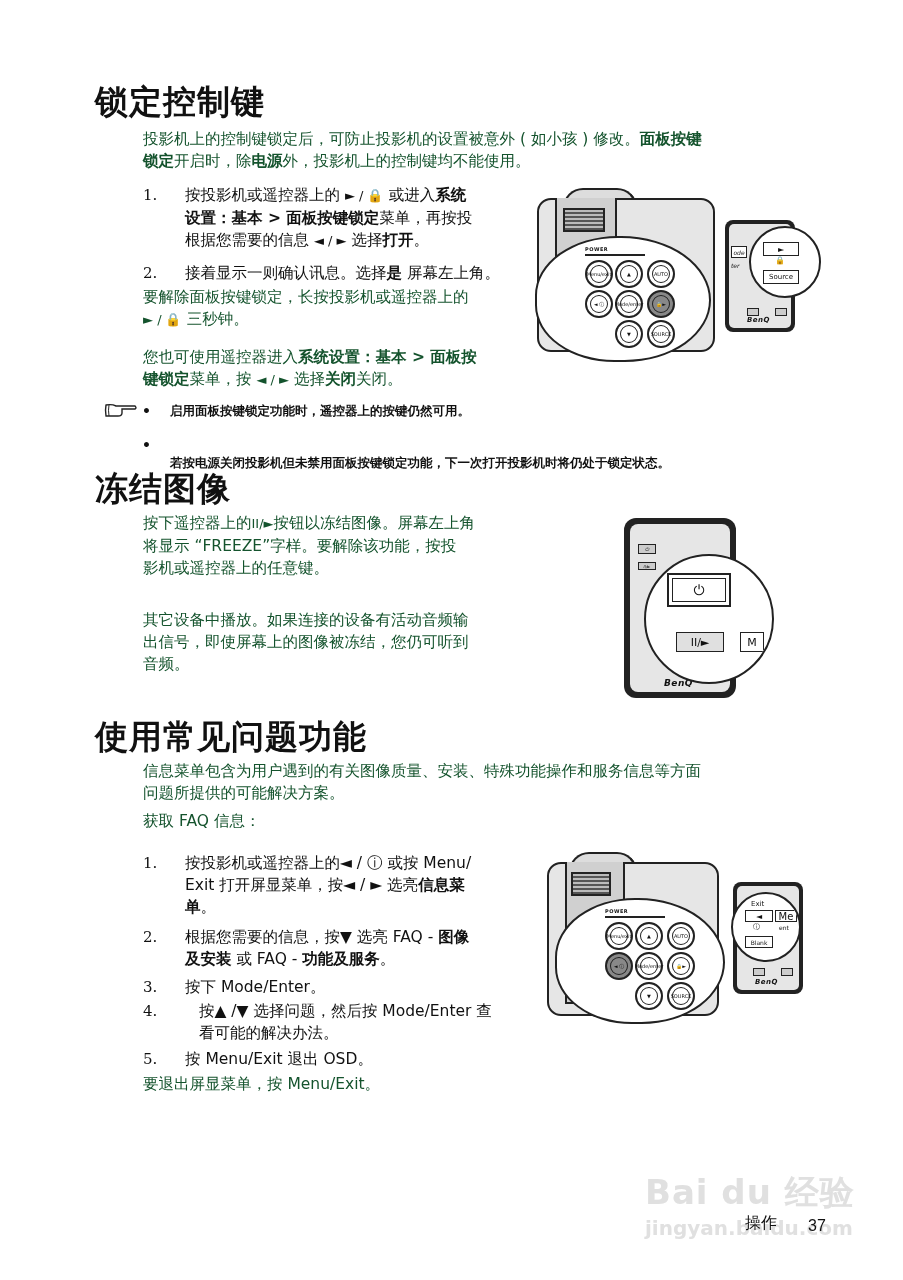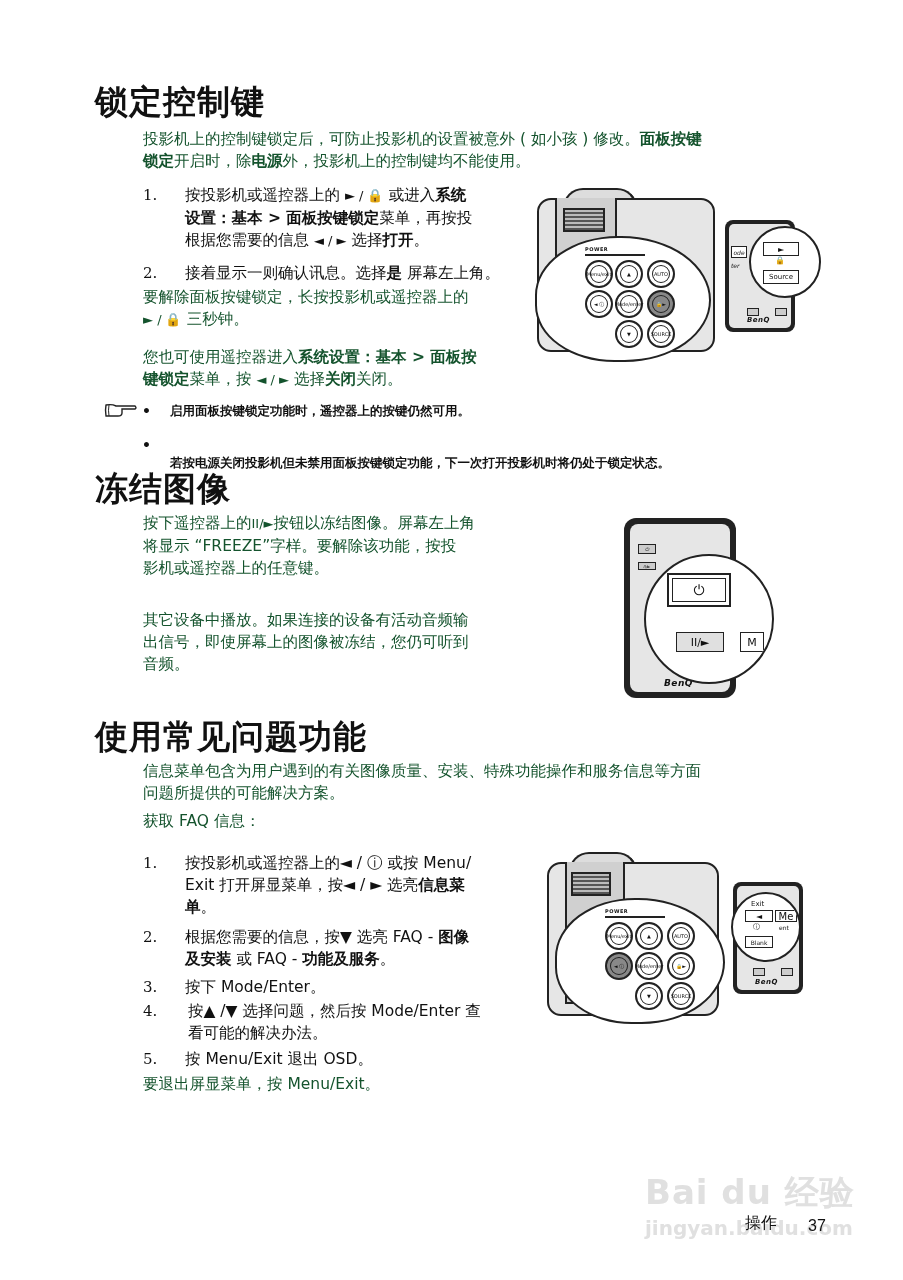--- a/index.html
+++ b/index.html
@@ -175,21 +175,21 @@
 <span class="num" style="top:928px">2.</span>
 <div class="li" style="left:185px; top:926px; width:350px;">
   <span>根据您需要的信息，按▼ 选亮 FAQ - </span><b>图像</b><br>
   <b>及安装</b><span> 或 FAQ - </span><b>功能及服务</b><span>。</span>
 </div>
 
 <span class="num" style="top:978px">3.</span>
 <div class="li" style="left:185px; top:976px;">按下 Mode/Enter。</div>
 
 <span class="num" style="top:1002px">4.</span>
-<div class="li" style="left:188px; top:1000px; width:350px;">
+<div class="li" style="left:199px; top:1000px; width:350px;">
   <span>按▲ /▼ 选择问题，然后按 Mode/Enter 查</span><br>
   <span>看可能的解决办法。</span>
 </div>
 
 <span class="num" style="top:1050px">5.</span>
 <div class="li" style="left:185px; top:1048px;">按 Menu/Exit 退出 OSD。</div>
 
 <div class="para" style="left:143px; top:1073px;">要退出屏显菜单，按 Menu/Exit。</div>
 
 <div class="abs" style="left:545px; top:852px; width:265px; height:175px;">

